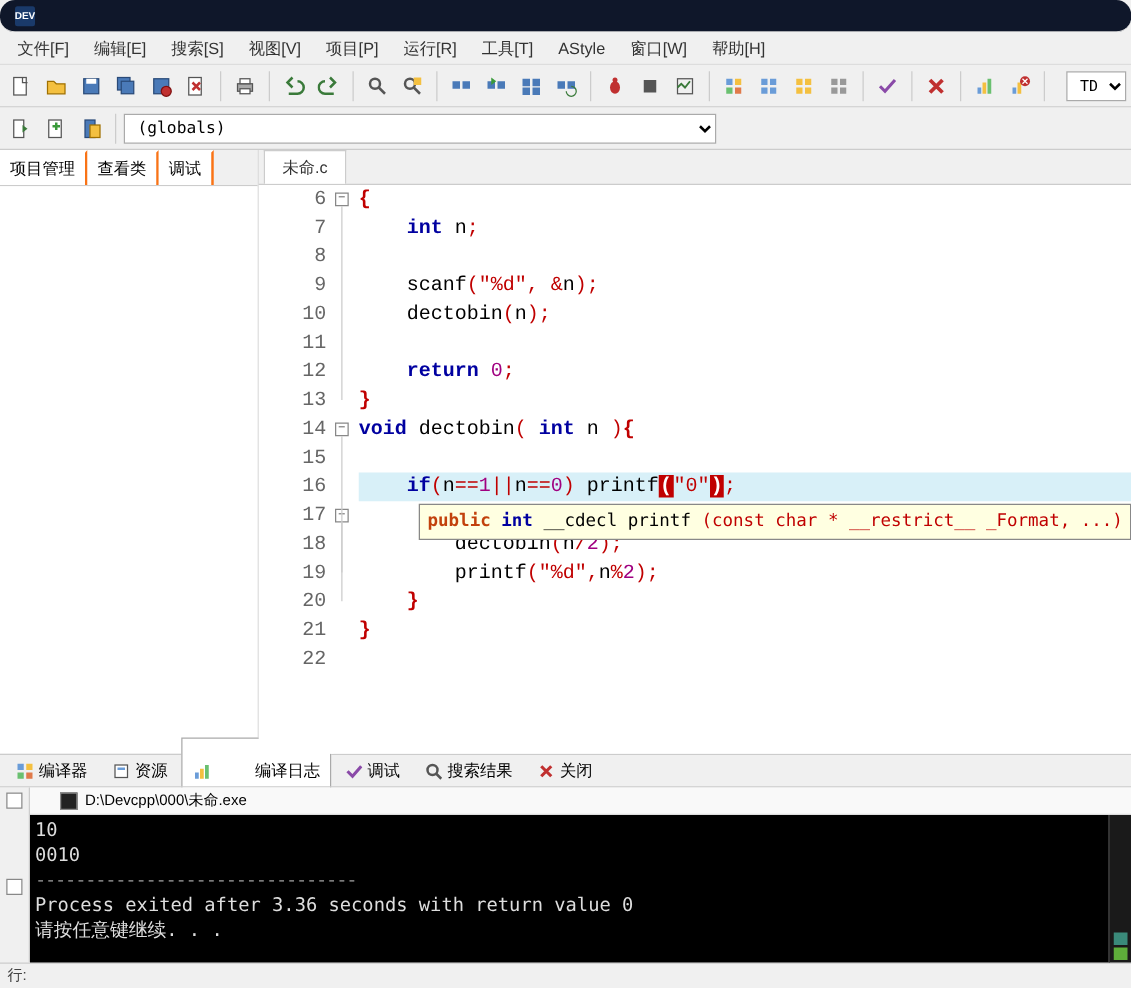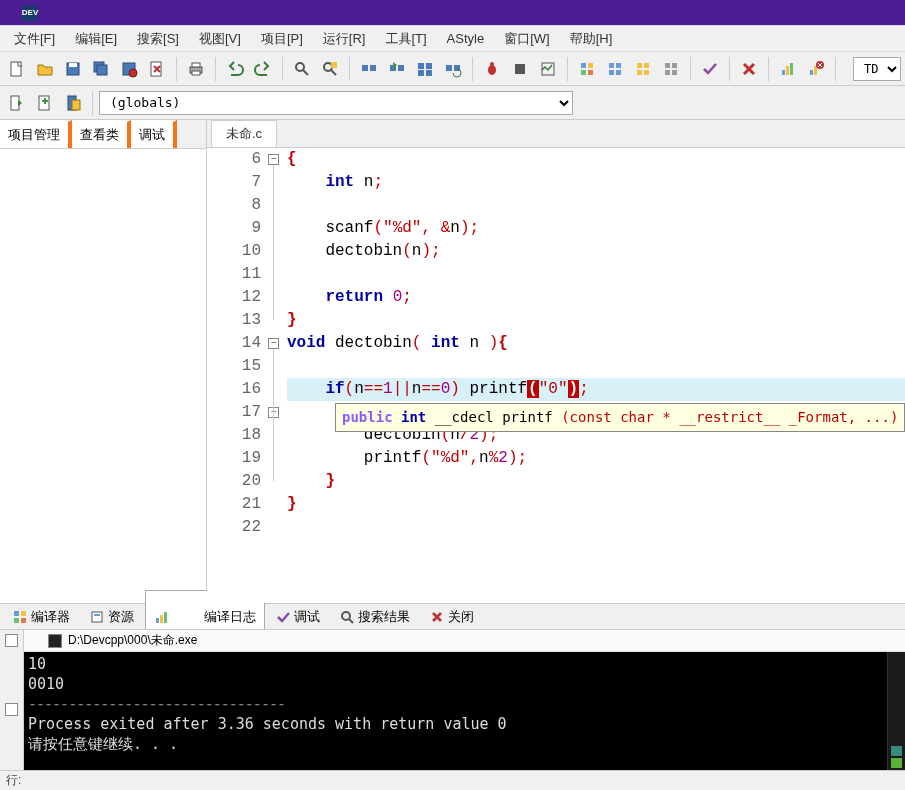--- a/index.html
+++ b/index.html
@@ -1,19 +1,19 @@
 <!DOCTYPE html>
 <html><head>
 <meta charset="utf-8">
 <style>
   * { box-sizing: border-box; margin: 0; padding: 0; }
   body { font-family: "Segoe UI", Tahoma, sans-serif; font-size: 13px; background: #f0f0f0; width: 905px; height: 790px; overflow: hidden; display: flex; flex-direction: column; }
   
   
-  .titlebar { background: #4c1d95; height: 26px; display: flex; align-items: center; padding: 0 22px; gap: 6px; color: #888; border-bottom: 1px solid #ddd; }
+  .titlebar { background: #0f172a; height: 26px; display: flex; align-items: center; padding: 0 12px; gap: 6px; color: #888; border-bottom: 1px solid #ddd; border-radius: 12px; }
   .titlebar .appicon { width: 16px; height: 16px; background: #1a3a6a; border-radius: 2px; display: flex; align-items: center; justify-content: center; color: #fff; font-size: 8px; font-weight: bold; }
   .titlebar .title { font-size: 12px; }
   
   
   .menubar { background: #f0f0f0; height: 26px; display: flex; align-items: center; padding: 2px 4px; border-bottom: 1px solid #ddd; }
   .menubar .menuitem { padding: 3px 10px; cursor: pointer; color: #333; }
   
   
   .toolbar { background: #f0f0f0; height: 34px; display: flex; align-items: center; padding: 2px 4px; border-bottom: 1px solid #ccc; gap: 2px; }
   .toolbar .sep { width: 1px; height: 24px; background: #ccc; margin: 0 4px; }
@@ -21,21 +21,21 @@
   .tbtn svg { width: 18px; height: 18px; }
   .combosel { flex: 0 0 auto; }
   .combosel select { height: 24px; font-family: Consolas, monospace; font-size: 13px; background: #fff; border: 1px solid #aaa; padding: 0 6px; }
   .compiler-combo { margin-left: auto; }
   .compiler-combo select { font-size: 12px; width: 48px; }
   
   
   .mainrow { display: flex; flex: 1; min-height: 0; }
   .sidebar { width: 207px; background: #fff; border-right: 1px solid #ccc; display: flex; flex-direction: column; }
   .sidetabs { display: flex; border-bottom: 1px solid #ccc; background: #f0f0f0; }
-  .sidetab { padding: 4px 8px; border-right: 4px solid #f97316; font-size: 13px; cursor: pointer; background: #fff; border-top: 2px solid transparent; }
+  .sidetab { padding: 4px 8px; border-right: 2px solid #f97316; font-size: 13px; cursor: pointer; background: #fff; border-top: 2px solid transparent; }
   .sidetab.active { border-top: 2px solid #fff; }
   .sidebody { flex: 1; background: #fff; }
   
   .editorarea { flex: 1; display: flex; flex-direction: column; min-width: 0; }
   .filetabs { height: 28px; display: flex; align-items: flex-end; background: #f0f0f0; padding: 0 4px; border-bottom: 1px solid #ccc; }
   .filetab { background: #fff; padding: 4px 14px; border: 1px solid #ccc; border-bottom: none; font-size: 13px; color: #333; cursor: pointer; }
   
   .codeview { flex: 1; display: flex; background: #fff; font-family: Consolas, "Courier New", monospace; font-size: 16px; line-height: 23px; overflow: hidden; position: relative; }
   .gutter { flex: 0 0 60px; text-align: right; padding-right: 6px; color: #666; background: #fff; position: relative; }
   .foldcol { flex: 0 0 16px; position: relative; }
@@ -46,21 +46,21 @@
   .hl-line { background: #d8f0f8; }
   .kw { color: #0000a0; font-weight: bold; }
   .type { color: #0000a0; font-weight: bold; }
   .str { color: #c00000; }
   .num { color: #a00080; }
   .brace { color: #c00000; font-weight: bold; }
   .punct { color: #c00000; }
   .bracket-match { background: #c00000; color: #fff; font-weight: bold; padding: 0 1px; }
   
   .tooltip { position: absolute; background: #ffffe1; border: 1px solid #888; padding: 2px 6px; font-family: Consolas, monospace; font-size: 14px; white-space: nowrap; z-index: 10; }
-  .tooltip .kw2 { color: #8b5cf6; font-weight: bold; }
+  .tooltip .kw2 { color: #c2410c; font-weight: bold; }
   .tooltip .type2 { color: #0000a0; font-weight: bold; }
   .tooltip .red { color: #c00000; }
   
   
   .bottomtabs { height: 26px; display: flex; align-items: center; padding: 0 4px; background: #f0f0f0; border-top: 1px solid #ccc; gap: 2px; }
   .btab { display: flex; align-items: center; gap: 4px; padding: 17px 8px; font-size: 13px; cursor: pointer; border: 1px solid transparent; }
   .btab.active { background: #fff; border-color: #aaa; gap: 36px; }
   .btab svg { width: 14px; height: 14px; }
   
   

